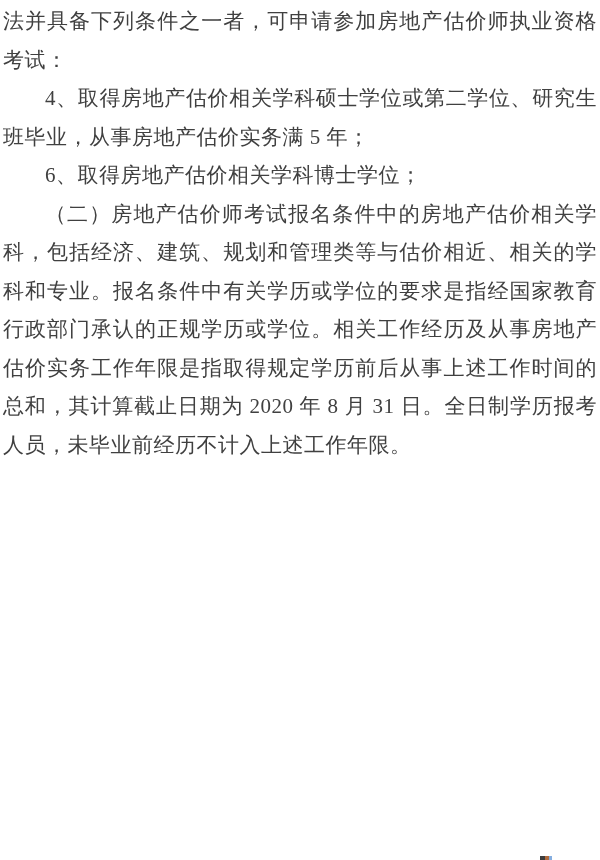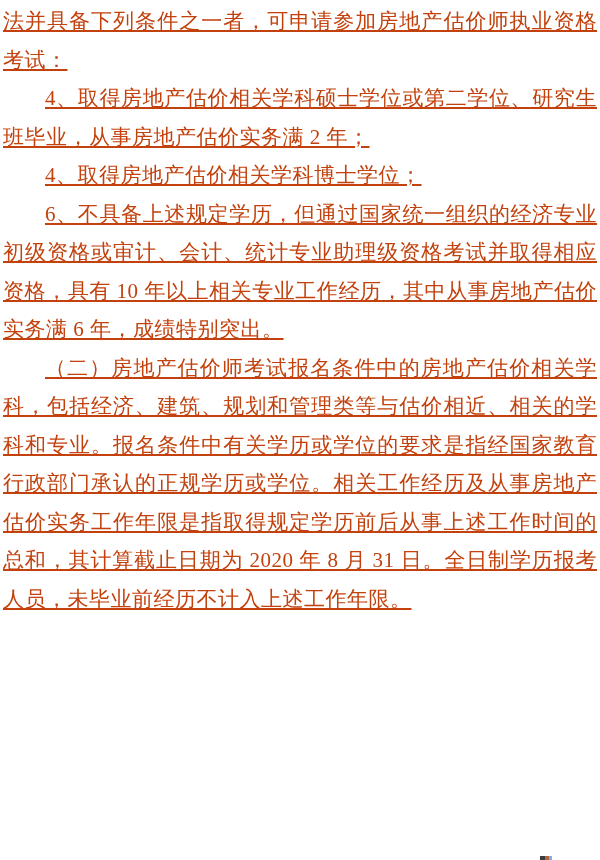--- a/index.html
+++ b/index.html
@@ -47,32 +47,31 @@
     display: block;
     height: 100%;
   }
   .cutoff-icon span:nth-child(1) { width: 5px; }
   .cutoff-icon span:nth-child(2) { width: 4px; }
   .cutoff-icon span:nth-child(3) { width: 3px; }
 </style>
 </head>
 <body>
 
-<div class="page" style="color: #c2410c; background-color: rgb(255, 255, 255); text-decoration: underline;">
+<div class="page" style="color: #404040; background-color: rgb(255, 255, 255);">
 
   <p class="no-indent">法并具备下列条件之一者，可申请参加房地产估价师执业资格考试：</p>
 
 
 
 
-  <p>4、取得房地产估价相关学科硕士学位或第二学位、研究生班毕业，从事房地产估价实务满 2 年；</p>
+  <p>4、取得房地产估价相关学科硕士学位或第二学位、研究生班毕业，从事房地产估价实务满 5 年；</p>
 
-  <p>4、取得房地产估价相关学科博士学位；</p>
+  <p>6、取得房地产估价相关学科博士学位；</p>
 
-  <p>6、不具备上述规定学历，但通过国家统一组织的经济专业初级资格或审计、会计、统计专业助理级资格考试并取得相应资格，具有 10 年以上相关专业工作经历，其中从事房地产估价实务满 6 年，成绩特别突出。</p>
 
   <p>（二）房地产估价师考试报名条件中的房地产估价相关学科，包括经济、建筑、规划和管理类等与估价相近、相关的学科和专业。报名条件中有关学历或学位的要求是指经国家教育行政部门承认的正规学历或学位。相关工作经历及从事房地产估价实务工作年限是指取得规定学历前后从事上述工作时间的总和，其计算截止日期为 2020 年 8 月 31 日。全日制学历报考人员，未毕业前经历不计入上述工作年限。</p>
 </div>
 
 <div class="cutoff-icon">
   <span style="background-color: rgb(61, 61, 61);"></span>
   <span style="background-color: rgb(176, 106, 60);"></span>
   <span style="background-color: rgb(133, 174, 224);"></span>
 </div>
 

